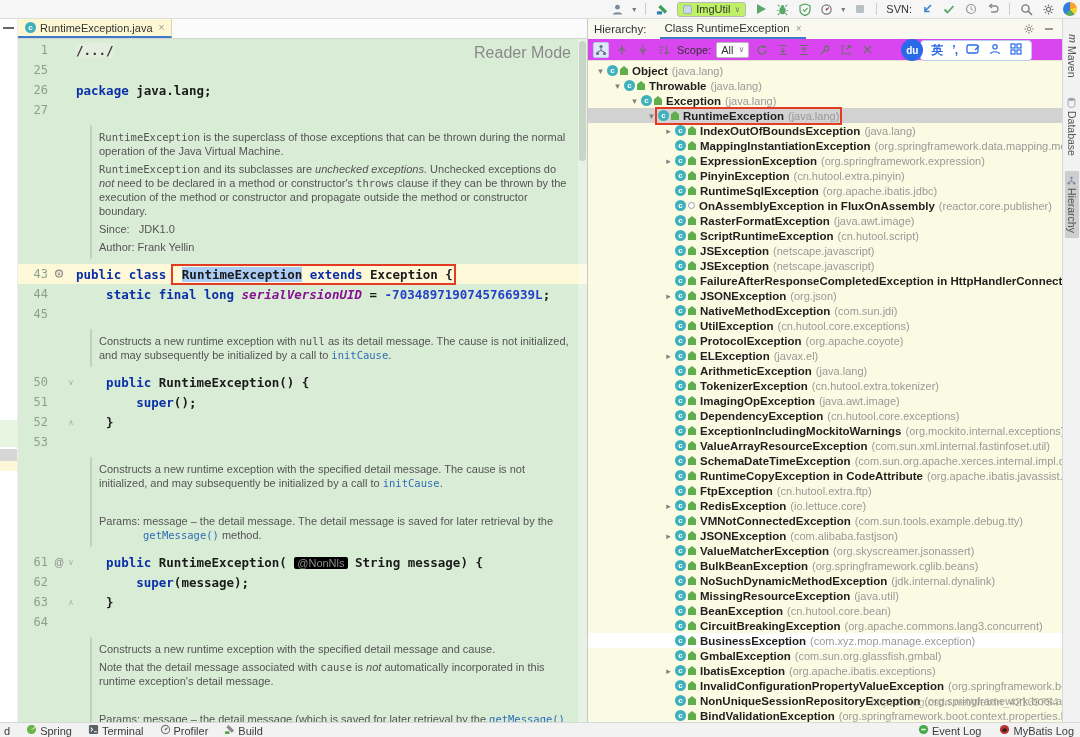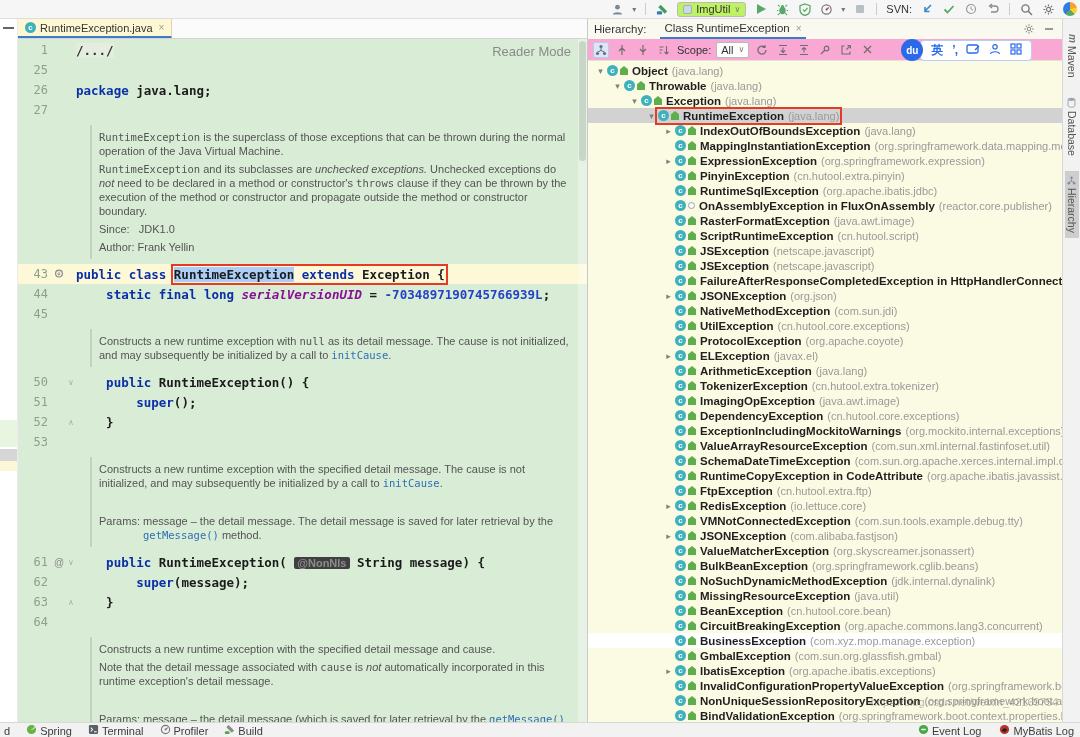--- a/index.html
+++ b/index.html
@@ -32,61 +32,61 @@
   .strip-band2 { position:absolute; top:430px; left:0; right:0; height:12px; background:#d6d6d6; }
   .strip-band3 { position:absolute; top:442px; left:0; right:0; height:10px; background:#fcf7d7; }
   .editor-main { flex:1; display:flex; flex-direction:column; min-width:0; }
   .tab-bar { height:20px; background:#fbfbfb; border-bottom:1px solid #d4d4d4; display:flex; flex:none; }
   .tab-active { display:flex; align-items:center; gap:4px; padding:0 7px; background:#fdf8d3;
     border-right:1px solid #ddd5ad; border-bottom:2px solid #3d7ac9; font-size:11px; color:#333; }
   .tab-close { color:#9a9a9a; font-size:10px; margin-left:2px; }
   .cls-ic { display:inline-block; width:11px; height:11px; border-radius:50%; background:#3eb1bd;
     color:#fff; font-size:8px; font-weight:bold; line-height:11px; text-align:center; flex:none; }
   .editor-scroll { flex:1; position:relative; background:#d9edd6; overflow:hidden; padding-top:1px; }
-  .reader-mode { position:absolute; top:5px; right:16px; font-size:13px; color:#8a8a8a; z-index:3; }
+  .reader-mode { position:absolute; top:5px; right:16px; font-size:16px; color:#8a8a8a; z-index:3; }
   .editor-sb { position:absolute; top:0; right:0; bottom:0; width:9px; background:rgba(255,255,255,.35); }
   .editor-sb .thumb { position:absolute; top:2px; left:1px; right:1px; height:120px;
     background:rgba(140,160,140,.35); border-radius:4px; }
 
   .code-line { display:flex; align-items:center; height:20px; white-space:pre; }
   .code-line.hl { background:#fdf9d8; }
   .ln { width:34px; text-align:right; padding-right:4px; color:#8aa289; flex:none;
     font:12px "DejaVu Sans Mono", monospace; }
   .gic { width:14px; flex:none; display:flex; align-items:center; justify-content:center;
     color:#8a8a8a; font-size:10px; }
   .fic { width:10px; flex:none; color:#9fb79f; font-size:8px; text-align:center; }
   .ctext { font:bold 12.5px "DejaVu Sans Mono", monospace; color:#1b1b1b; white-space:pre; }
   .c-kw { color:#0a2fa8; }
   .c-fld { color:#871094; font-style:italic; }
   .c-num { color:#2441c9; }
   .c-sel { background:#abcdf6; }
   .c-fold { background:#e3eede; color:#333; }
-  .c-chip { background:#404040; color:#8c8c8c; font-family:"Liberation Sans",sans-serif;
-    font-weight:bold; font-size:11px; border-radius:2px; padding:0 3px; }
-  .redbox-inline { outline:2px solid #e33b24; outline-offset:1px; }
+  .c-chip { background:#000000; color:#8c8c8c; font-family:"Liberation Sans",sans-serif;
+    font-weight:normal; font-size:11px; border-radius:2px; padding:0 3px; }
+  .redbox-inline { outline:2px solid #e33b24; outline-offset:1px;padding-left:8px; }
 
   .doc-block { margin:5px 0 5px 72px; padding:5px 0 5px 7px; border-left:2px solid #c0d4bd;
     max-width:482px; }
   .doc-para { font-size:11px; line-height:14px; color:#545454; margin-bottom:4px; }
   .doc-para:last-child { margin-bottom:0; }
   .doc-para.hang { padding-left:44px; text-indent:-44px;margin-top:24px; }
   .doc-para.ind { padding-left:44px; }
   .c-dm { font-family:"DejaVu Sans Mono", monospace; font-size:10.5px; color:#545454; }
   .c-it { font-style:italic; }
   .c-link { color:#2f6eb5; font-family:"DejaVu Sans Mono", monospace; font-size:10.5px; }
 
   
   .hier-pane { flex:1; display:flex; flex-direction:column; background:#fbfae2; min-width:0; position:relative; }
   .h-header { height:20px; background:#f9f9f0; display:flex; align-items:center; padding:0 6px;
     font-size:11.5px; color:#333; flex:none; }
   .h-tab { display:flex; align-items:center; gap:4px; margin-left:14px; height:100%;
     border-bottom:2px solid #3d7ac9; padding:0 4px; }
   .h-header .spacer { flex:1; }
   .h-hdr-ic { display:inline-flex; width:14px; height:14px; align-items:center; justify-content:center; margin-left:6px; }
-  .h-toolbar { height:22px; background:#f9a8d4; border-bottom:1px solid #e3e3d2; display:flex;
+  .h-toolbar { height:22px; background:#d946ef; border-bottom:1px solid #e3e3d2; display:flex;
     align-items:center; gap:5px; padding:0 5px; font-size:11px; color:#333; flex:none; position:relative; }
   .ht-ic { display:inline-flex; width:16px; height:16px; align-items:center; justify-content:center; border-radius:2px; }
   .ht-ic.sel { background:#dce6f5; border:1px solid #b9cbe8; }
   .scope-box { display:flex; align-items:center; gap:5px; height:16px; padding:0 4px;
     background:#fdfdfd; border:1px solid #b9b9b9; border-radius:2px; }
   .ime-bar { position:absolute; right:30px; top:0; height:22px; display:flex; align-items:center; z-index:5; }
   .ime-du { width:22px; height:22px; border-radius:50%; background:#2a6ae9; color:#fff; font-weight:bold;
     font-size:10px; display:flex; align-items:center; justify-content:center; z-index:2; }
   .ime-box { display:flex; align-items:center; gap:9px; height:21px; margin-left:-3px; padding:0 9px 0 10px;
     background:#fff; border:1px solid #b9cdf2; border-radius:4px; color:#2a6ae9; }

